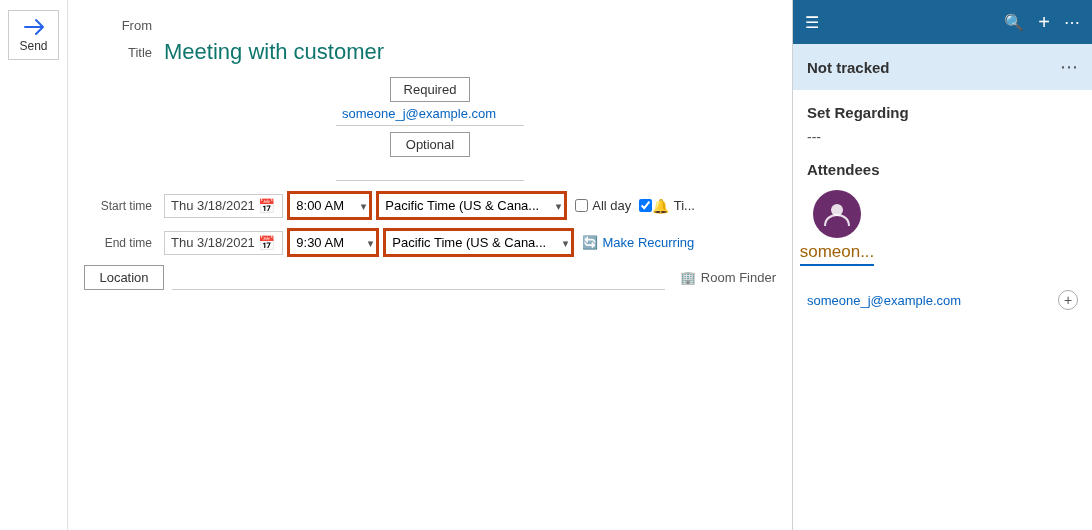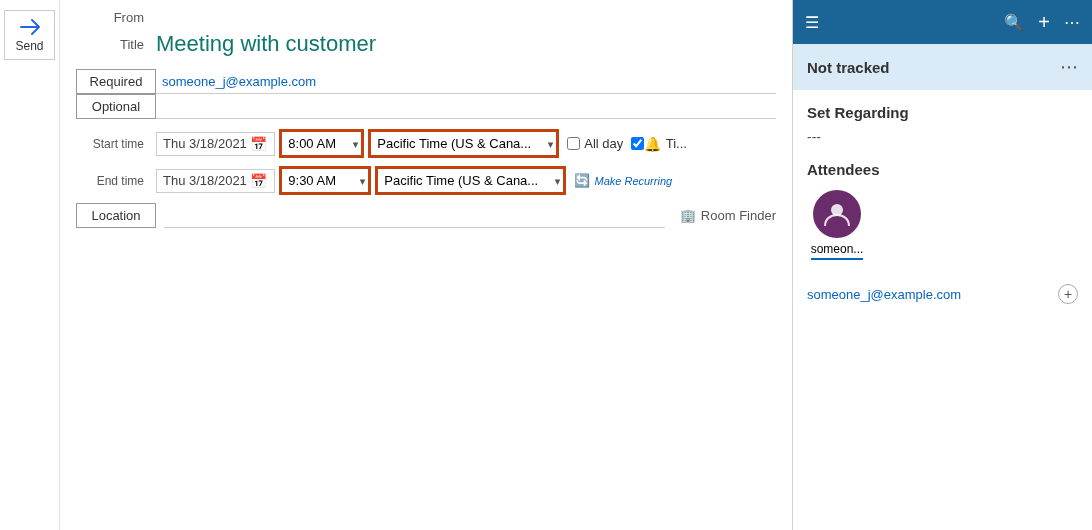--- a/index.html
+++ b/index.html
@@ -1,20 +1,20 @@
 <!DOCTYPE html>
 <html><head>
   <meta charset="utf-8">
   <style>
     * { box-sizing: border-box; margin: 0; padding: 0; }
     body { font-family: 'Segoe UI', Arial, sans-serif; font-size: 14px; background: #fff; display: flex; height: 530px; overflow: hidden; }
 
     
     .send-panel {
-      width: 60px;
+      width: 68px;
       border-right: 1px solid #e0e0e0;
       display: flex;
       flex-direction: column;
       align-items: center;
       padding-top: 10px;
       background: #fff;
     }
     .send-btn {
       display: flex;
       flex-direction: column;
@@ -31,21 +31,21 @@
       height: 20px;
       display: flex;
       align-items: center;
       justify-content: center;
       margin-bottom: 2px;
     }
 
     
     .main-form {
       flex: 1;
-      padding: 10px 16px;
+      padding: 18px 16px;
       overflow-y: auto;
       background: #fff;
     }
 
     .from-row {
       display: flex;
       align-items: center;
       margin-bottom: 6px;
     }
     .form-label {
@@ -66,20 +66,22 @@
       font-weight: 400;
       color: #0f766e;
     }
 
     .recipients-section {
       margin-bottom: 8px;
     }
     .recipient-row {
       display: flex;
       align-items: center;
+      margin-bottom: 6px;
+      flex-direction: column;
     }
     .recipient-btn {
       border: 1px solid #999;
       background: #fff;
       padding: 4px 10px;
       font-size: 13px;
       color: #333;
       cursor: pointer;
       width: 80px;
       text-align: center;
@@ -267,22 +269,22 @@
       border-radius: 50%;
       background: #6b2c6b;
       display: flex;
       align-items: center;
       justify-content: center;
       color: #fff;
       font-size: 22px;
       margin-bottom: 4px;
     }
     .attendee-name {
-      font-size: 12px;
-      color: #000000;
+      font-size: 17px;
+      color: #a16207;
       text-align: right;
       border-bottom: 2px solid #0563c1;
       padding-bottom: 2px;
     }
 
     .unknown-recipient-section {
       margin-top: 16px;
     }
     .unknown-label {
       font-size: 13px;
@@ -411,21 +413,21 @@
       </div>
       <div class="select-wrapper">
         <select>
           <option>Pacific Time (US &amp; Cana...</option>
           <option>Eastern Time</option>
           <option>UTC</option>
         </select>
       </div>
       <div class="recurring-row" style="margin-left:8px;">
         <span class="recurring-icon">🔄</span>
-        <span style="font-size:11px;color:#0563c1;font-style:italic;">Make Recurring</span>
+        <span style="font-size:13px;color:#0563c1;">Make Recurring</span>
       </div>
     </div>
   </div>
 
   <div class="location-row">
     <button class="location-btn">Location</button>
     <input class="location-input" type="text" value="" style="">
     <div class="room-finder">
       <span class="room-finder-icon">🏢</span>
       <span>Room Finder</span>

